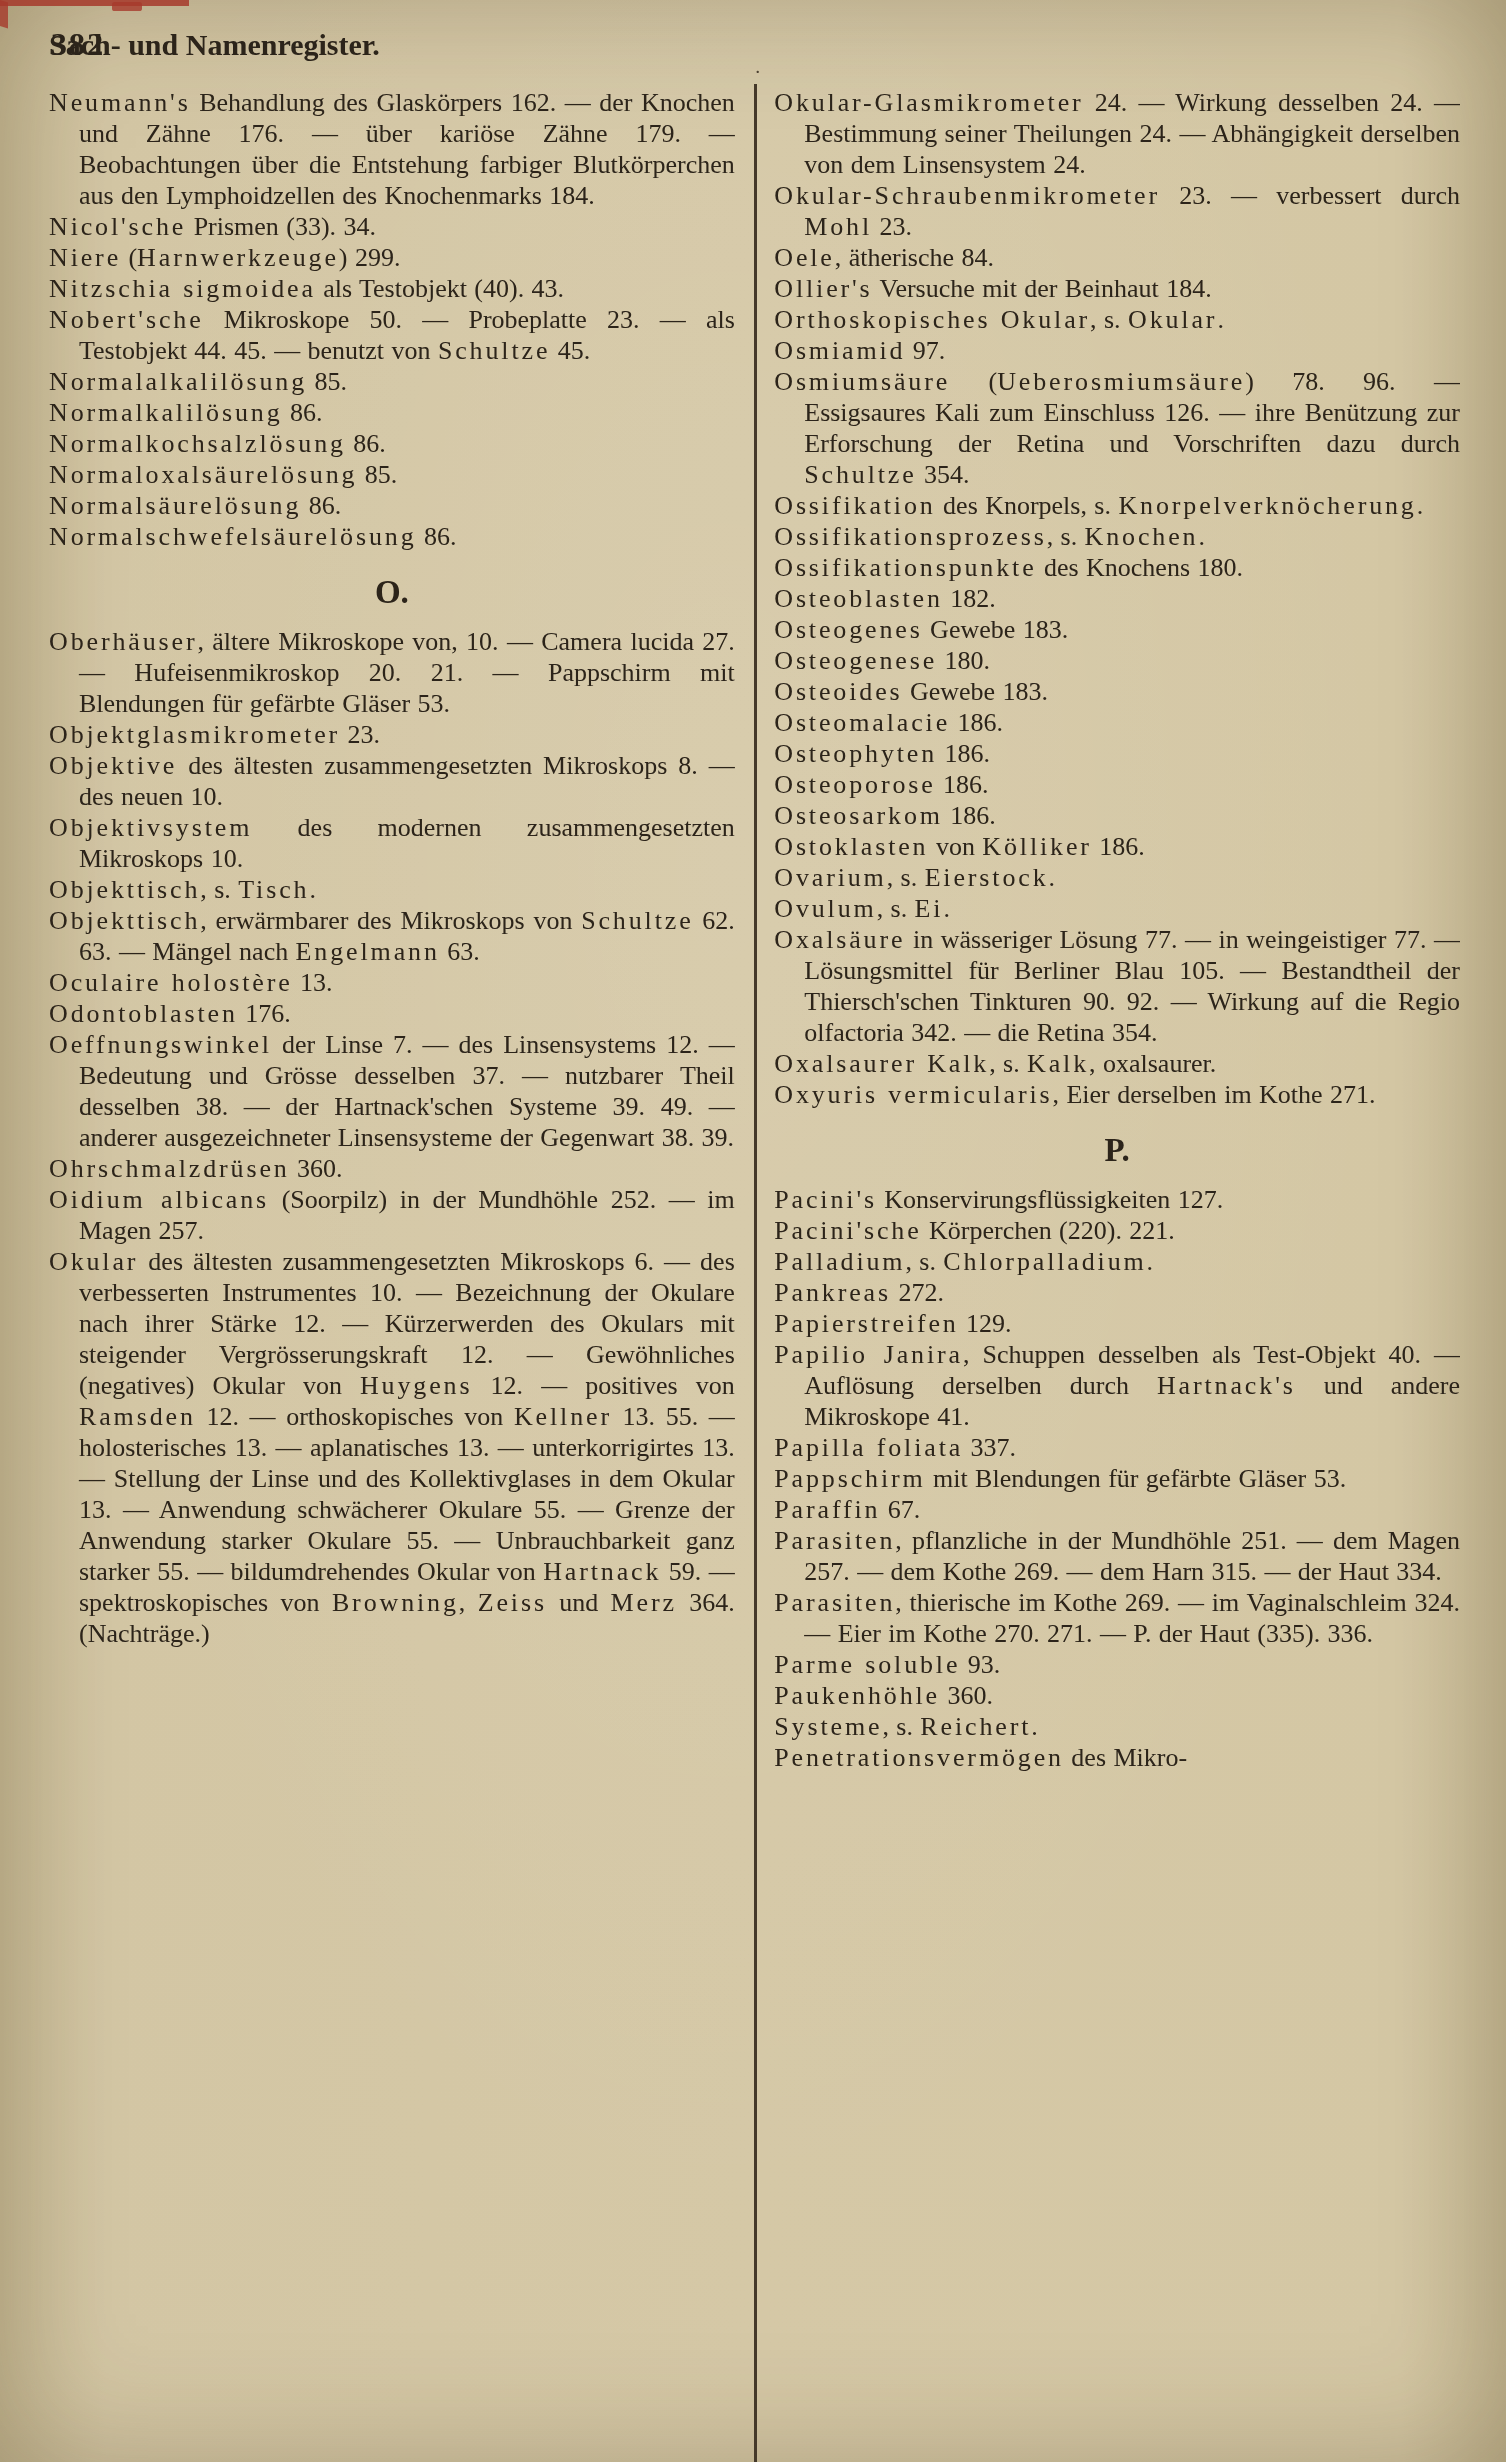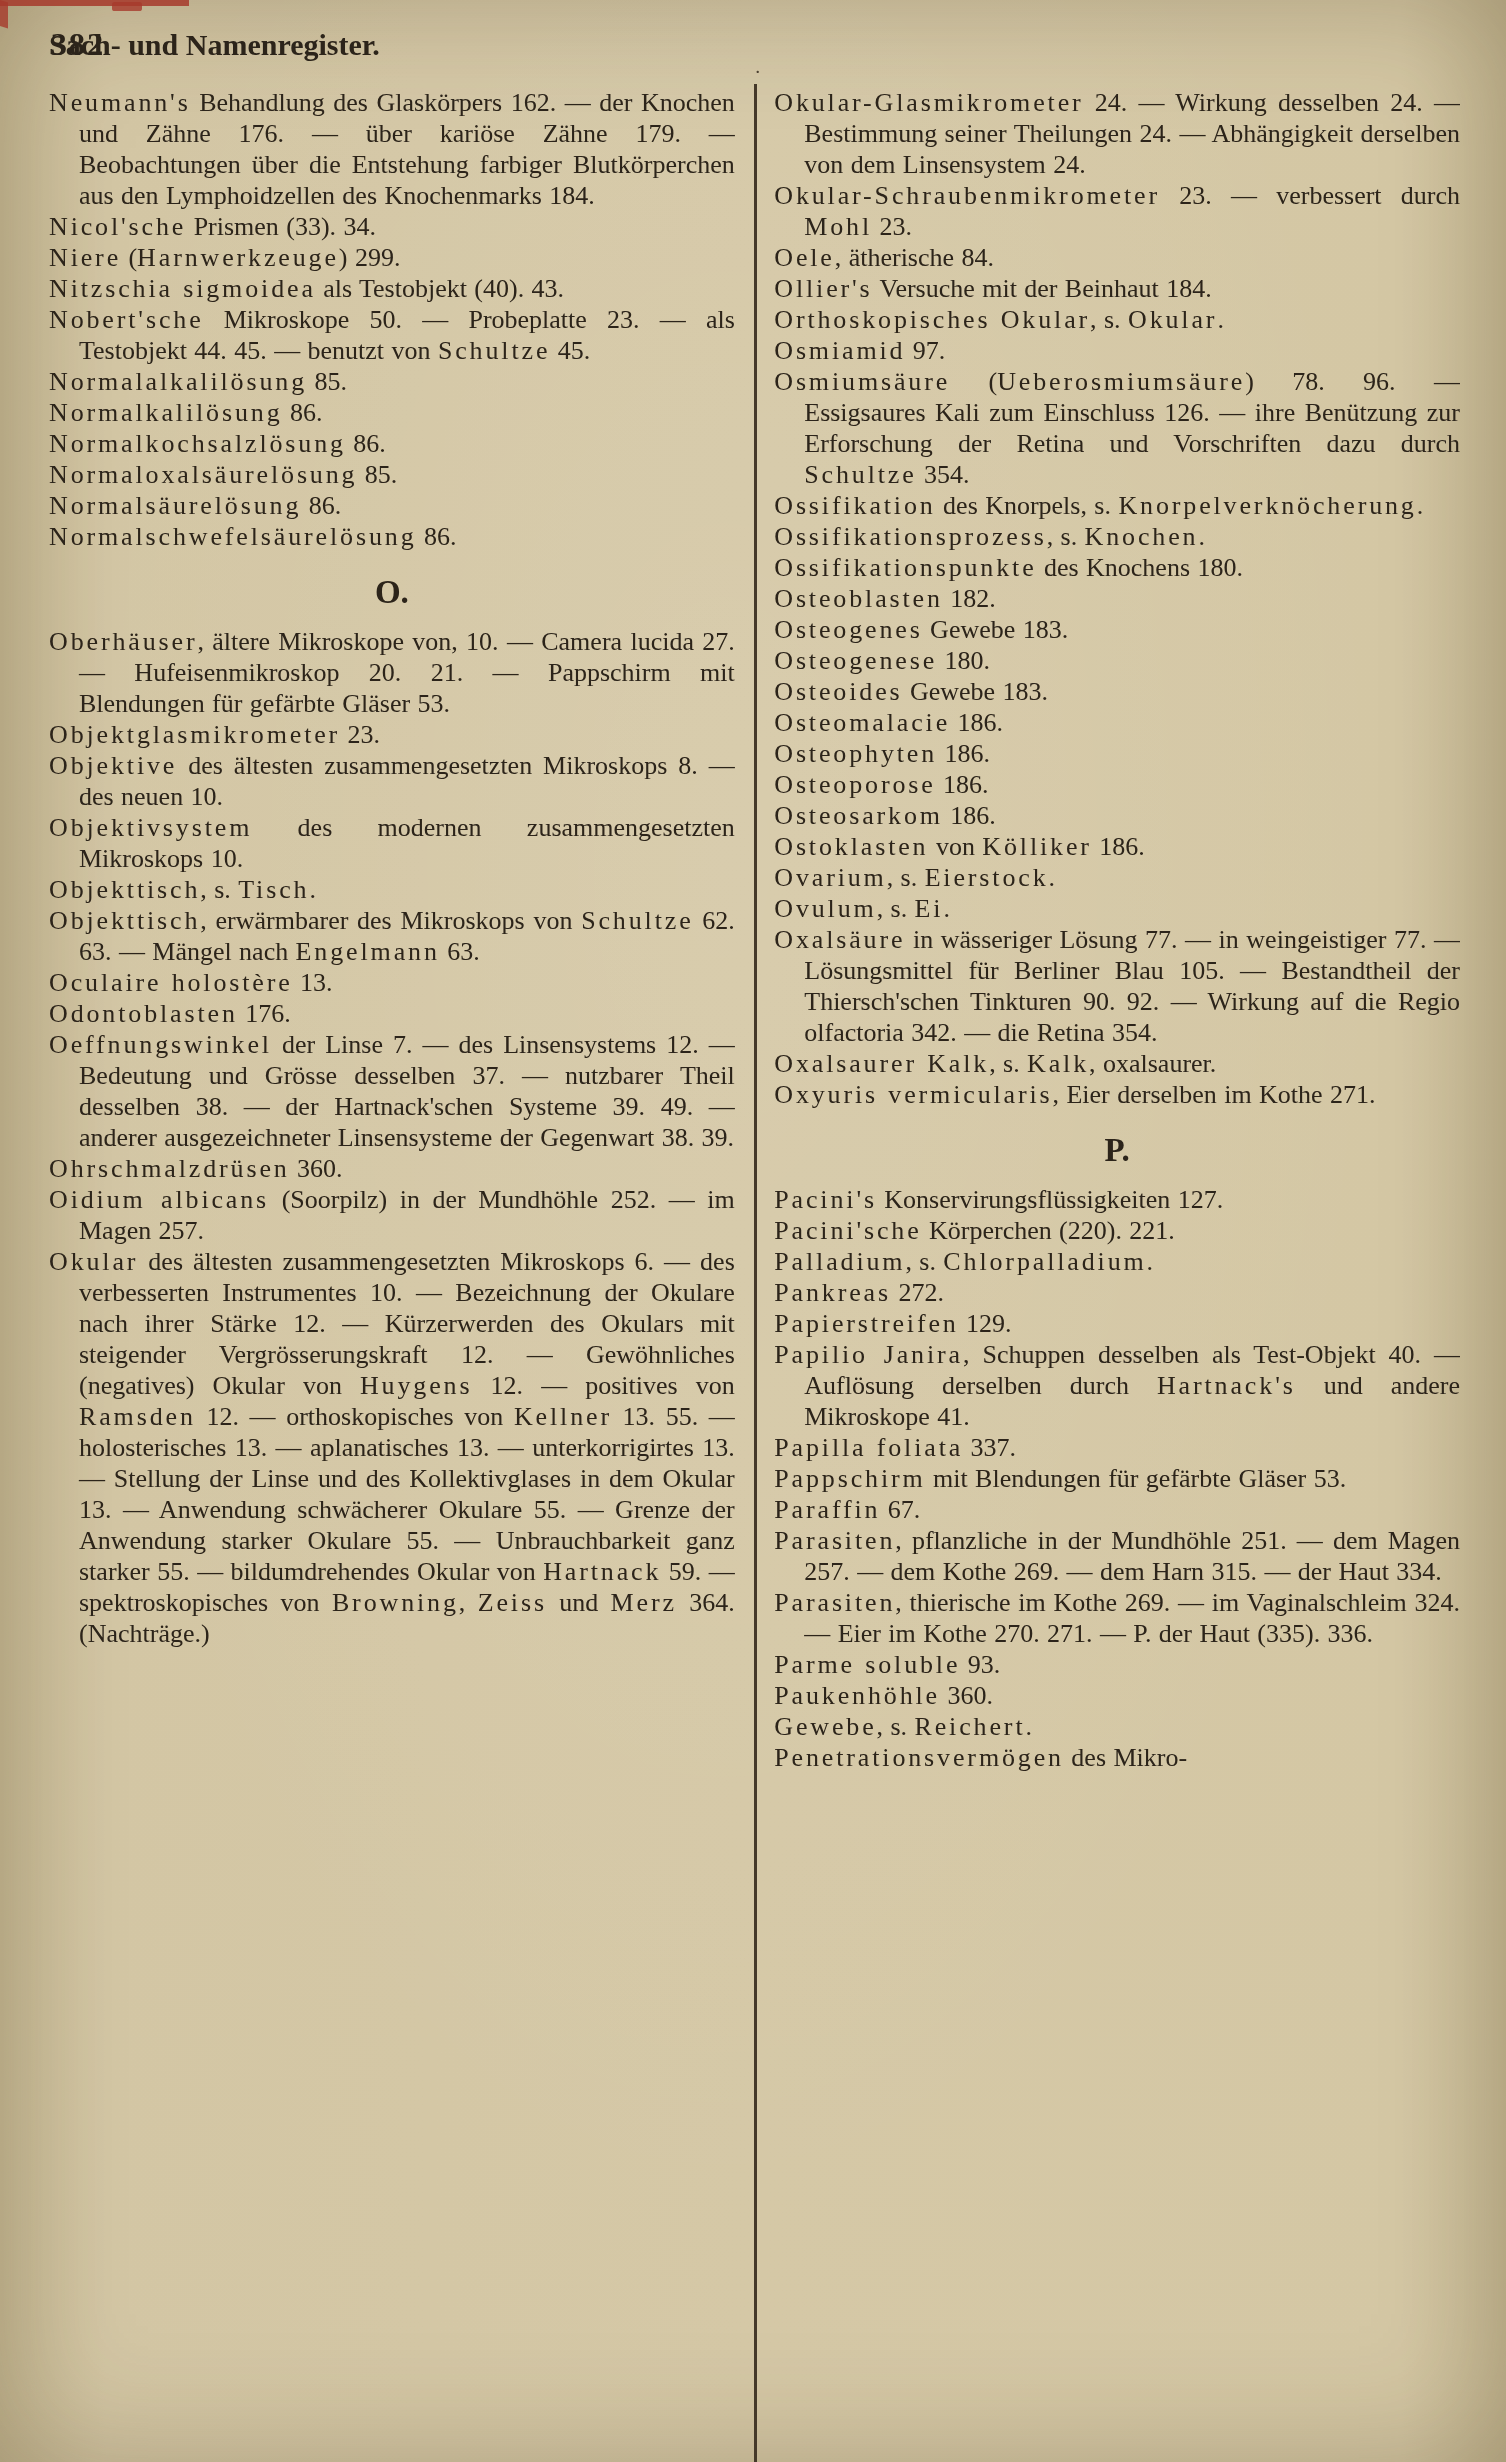--- a/index.html
+++ b/index.html
@@ -172,18 +172,18 @@
         <p class="entry"><span class="sp">Pankreas</span><span class="rg"> 272.</span></p>
         <p class="entry"><span class="sp">Papierstreifen</span><span class="rg"> 129.</span></p>
         <p class="entry"><span class="sp">Papilio Janira</span><span class="rg">, Schuppen desselben als Test-Objekt 40. — Auflösung derselben durch </span><span class="sp">Hartnack's</span><span class="rg"> und andere Mikroskope 41.</span></p>
         <p class="entry"><span class="sp">Papilla foliata</span><span class="rg"> 337.</span></p>
         <p class="entry"><span class="sp">Pappschirm</span><span class="rg"> mit Blendungen für gefärbte Gläser 53.</span></p>
         <p class="entry"><span class="sp">Paraffin</span><span class="rg"> 67.</span></p>
         <p class="entry"><span class="sp">Parasiten</span><span class="rg">, pflanzliche in der Mundhöhle 251. — dem Magen 257. — dem Kothe 269. — dem Harn 315. — der Haut 334.</span></p>
         <p class="entry"><span class="sp">Parasiten</span><span class="rg">, thierische im Kothe 269. — im Vaginalschleim 324. — Eier im Kothe 270. 271. — P. der Haut (335). 336.</span></p>
         <p class="entry"><span class="sp">Parme soluble</span><span class="rg"> 93.</span></p>
         <p class="entry"><span class="sp">Paukenhöhle</span><span class="rg"> 360.</span></p>
-        <p class="entry"><span class="sp">Gewebe</span><span class="rg">, s. </span><span class="sp">Reichert</span><span class="rg">.</span></p>
+        <p class="entry"><span class="sp">Systeme</span><span class="rg">, s. </span><span class="sp">Reichert</span><span class="rg">.</span></p>
         <p class="entry"><span class="sp">Penetrationsvermögen</span><span class="rg"> des Mikro-</span></p>
       </div>
   </div>
 </div>
 
 
 </body></html>

